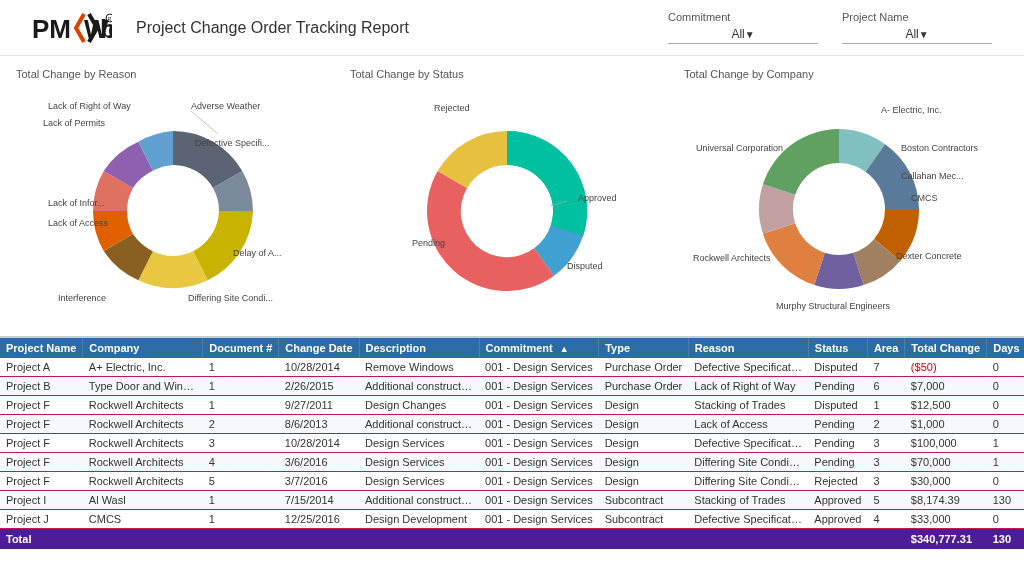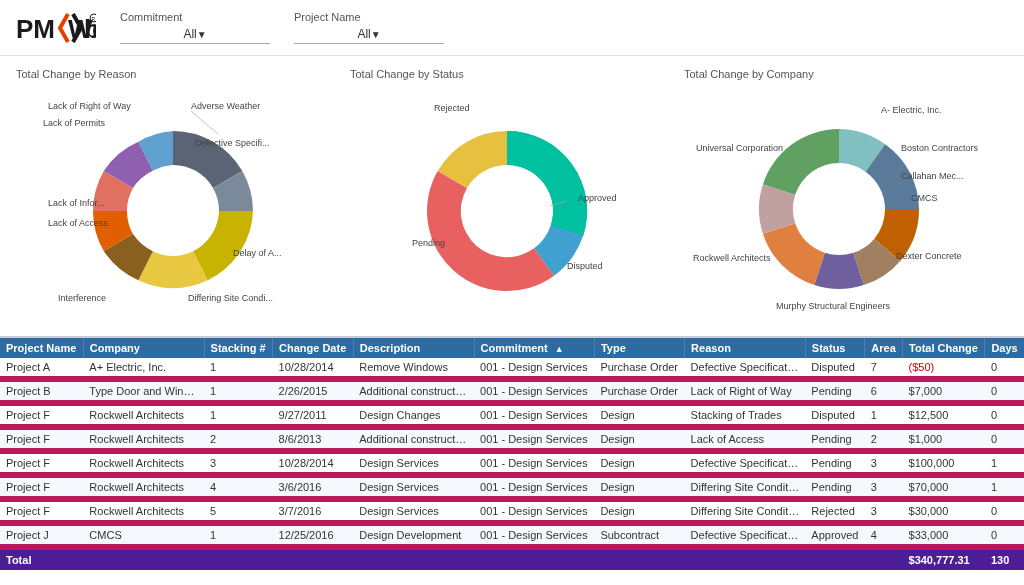--- a/index.html
+++ b/index.html
@@ -1,19 +1,19 @@
 <!DOCTYPE html>
 <html><head>
   <meta charset="utf-8">
   <style>
     * { box-sizing: border-box; margin: 0; padding: 0; }
     body { font-family: 'Segoe UI', Arial, sans-serif; background: #fff; font-size: 11px; color: #333; width: 1024px; height: 585px; overflow: hidden; }
     
     
-    .header { display: flex; align-items: center; padding: 8px 16px; border-bottom: 1px solid #e0e0e0; height: 56px; }
+    .header { display: flex; align-items: center; padding: 8px 32px; border-bottom: 1px solid #e0e0e0; height: 56px; }
     .logo { display: flex; align-items: center; margin-right: 24px; }
     .report-title { font-size: 16px; color: #333; font-weight: normal; flex: 1; }
     .filters { display: flex; gap: 24px; align-items: flex-start; }
     .filter-group { display: flex; flex-direction: column; gap: 2px; }
     .filter-label { font-size: 11px; color: #555; }
     .filter-select { display: flex; align-items: center; border-bottom: 1px solid #aaa; padding: 2px 4px; width: 150px; justify-content: center; cursor: pointer; font-size: 12px; }
     .filter-select span { color: #333; }
     .chevron { font-size: 10px; color: #666; }
 
     
@@ -23,21 +23,21 @@
 
     
     .donut-wrapper { width: 100%; flex: 1; display: flex; align-items: center; justify-content: center; position: relative; }
 
     
     .table-area { height: 249px; overflow: hidden; border-top: 2px solid #ccc; }
     table { width: 100%; border-collapse: collapse; font-size: 11px; }
     thead tr { background: #2d6ca2; color: #fff; }
     thead th { padding: 4px 6px; text-align: left; font-weight: 600; white-space: nowrap; border-right: 1px solid #4a80b0; cursor: pointer; }
     thead th:last-child { border-right: none; }
-    tbody tr { border-bottom: 6px solid #be185d; }
+    tbody tr { border-bottom: 1px solid #be185d; }
     tbody tr:nth-child(even) { background: #f5f8fc; }
     tbody tr:nth-child(odd) { background: #fff; }
     tbody td { padding: 3px 6px; white-space: nowrap; overflow: hidden; max-width: 120px; text-overflow: ellipsis; }
     tfoot tr { background: #4c1d95; color: #fff; font-weight: bold; }
     tfoot td { padding: 4px 6px; }
     .sort-arrow { margin-left: 4px; font-size: 9px; }
   </style>
 </head>
 <body>
 
@@ -50,20 +50,21 @@
       <polyline points="52,4 44,18 52,32" fill="none" stroke="#e04000" stroke-width="4"></polyline>
       <polyline points="57,4 65,18 57,32" fill="none" stroke="#1a1a1a" stroke-width="4"></polyline>
 
       <text x="68" y="28" font-size="26" font-weight="900" font-family="Arial" fill="#1a1a1a">b</text>
       <text x="52" y="28" font-size="26" font-weight="900" font-family="Arial" fill="#1a1a1a">We</text>
 
       <circle cx="78" cy="8" r="4" fill="none" stroke="#1a1a1a" stroke-width="1"></circle>
       <text x="75.5" y="11" font-size="5" font-family="Arial" fill="#1a1a1a">R</text>
     </svg>
   </div>
+  <div class="report-title">Project Change Order Tracking Report</div>
   <div class="filters">
     <div class="filter-group">
       <div class="filter-label">Commitment</div>
       <div class="filter-select">
         <span>All</span>
         <span class="chevron">▼</span>
       </div>
     </div>
     <div class="filter-group">
       <div class="filter-label">Project Name</div>
@@ -187,21 +188,21 @@
     </div>
   </div>
 </div>
 
 <div class="table-area">
   <table>
     <thead>
       <tr>
         <th>Project Name</th>
         <th>Company</th>
-        <th>Stacking #</th>
+        <th>Document #</th>
         <th>Change Date</th>
         <th>Description</th>
         <th>Commitment <span class="sort-arrow">▲</span></th>
         <th>Type</th>
         <th>Reason</th>
         <th>Status</th>
         <th>Area</th>
         <th>Total Change</th>
         <th>Days</th>
       </tr>
@@ -299,20 +300,34 @@
           <td>Design Services</td>
           <td>001 - Design Services</td>
           <td>Design</td>
           <td>Differing Site Conditions</td>
           <td>Rejected</td>
           <td>3</td>
           <td>$30,000</td>
           <td>0</td>
         </tr>
         <tr>
+          <td>Project I</td>
+          <td>Al Wasl</td>
+          <td>1</td>
+          <td>7/15/2014</td>
+          <td>Additional construction</td>
+          <td>001 - Design Services</td>
+          <td>Subcontract</td>
+          <td>Stacking of Trades</td>
+          <td>Approved</td>
+          <td>5</td>
+          <td>$8,174.39</td>
+          <td>130</td>
+        </tr>
+        <tr>
           <td>Project J</td>
           <td>CMCS</td>
           <td>1</td>
           <td>12/25/2016</td>
           <td>Design Development</td>
           <td>001 - Design Services</td>
           <td>Subcontract</td>
           <td>Defective Specifications</td>
           <td>Approved</td>
           <td>4</td>

